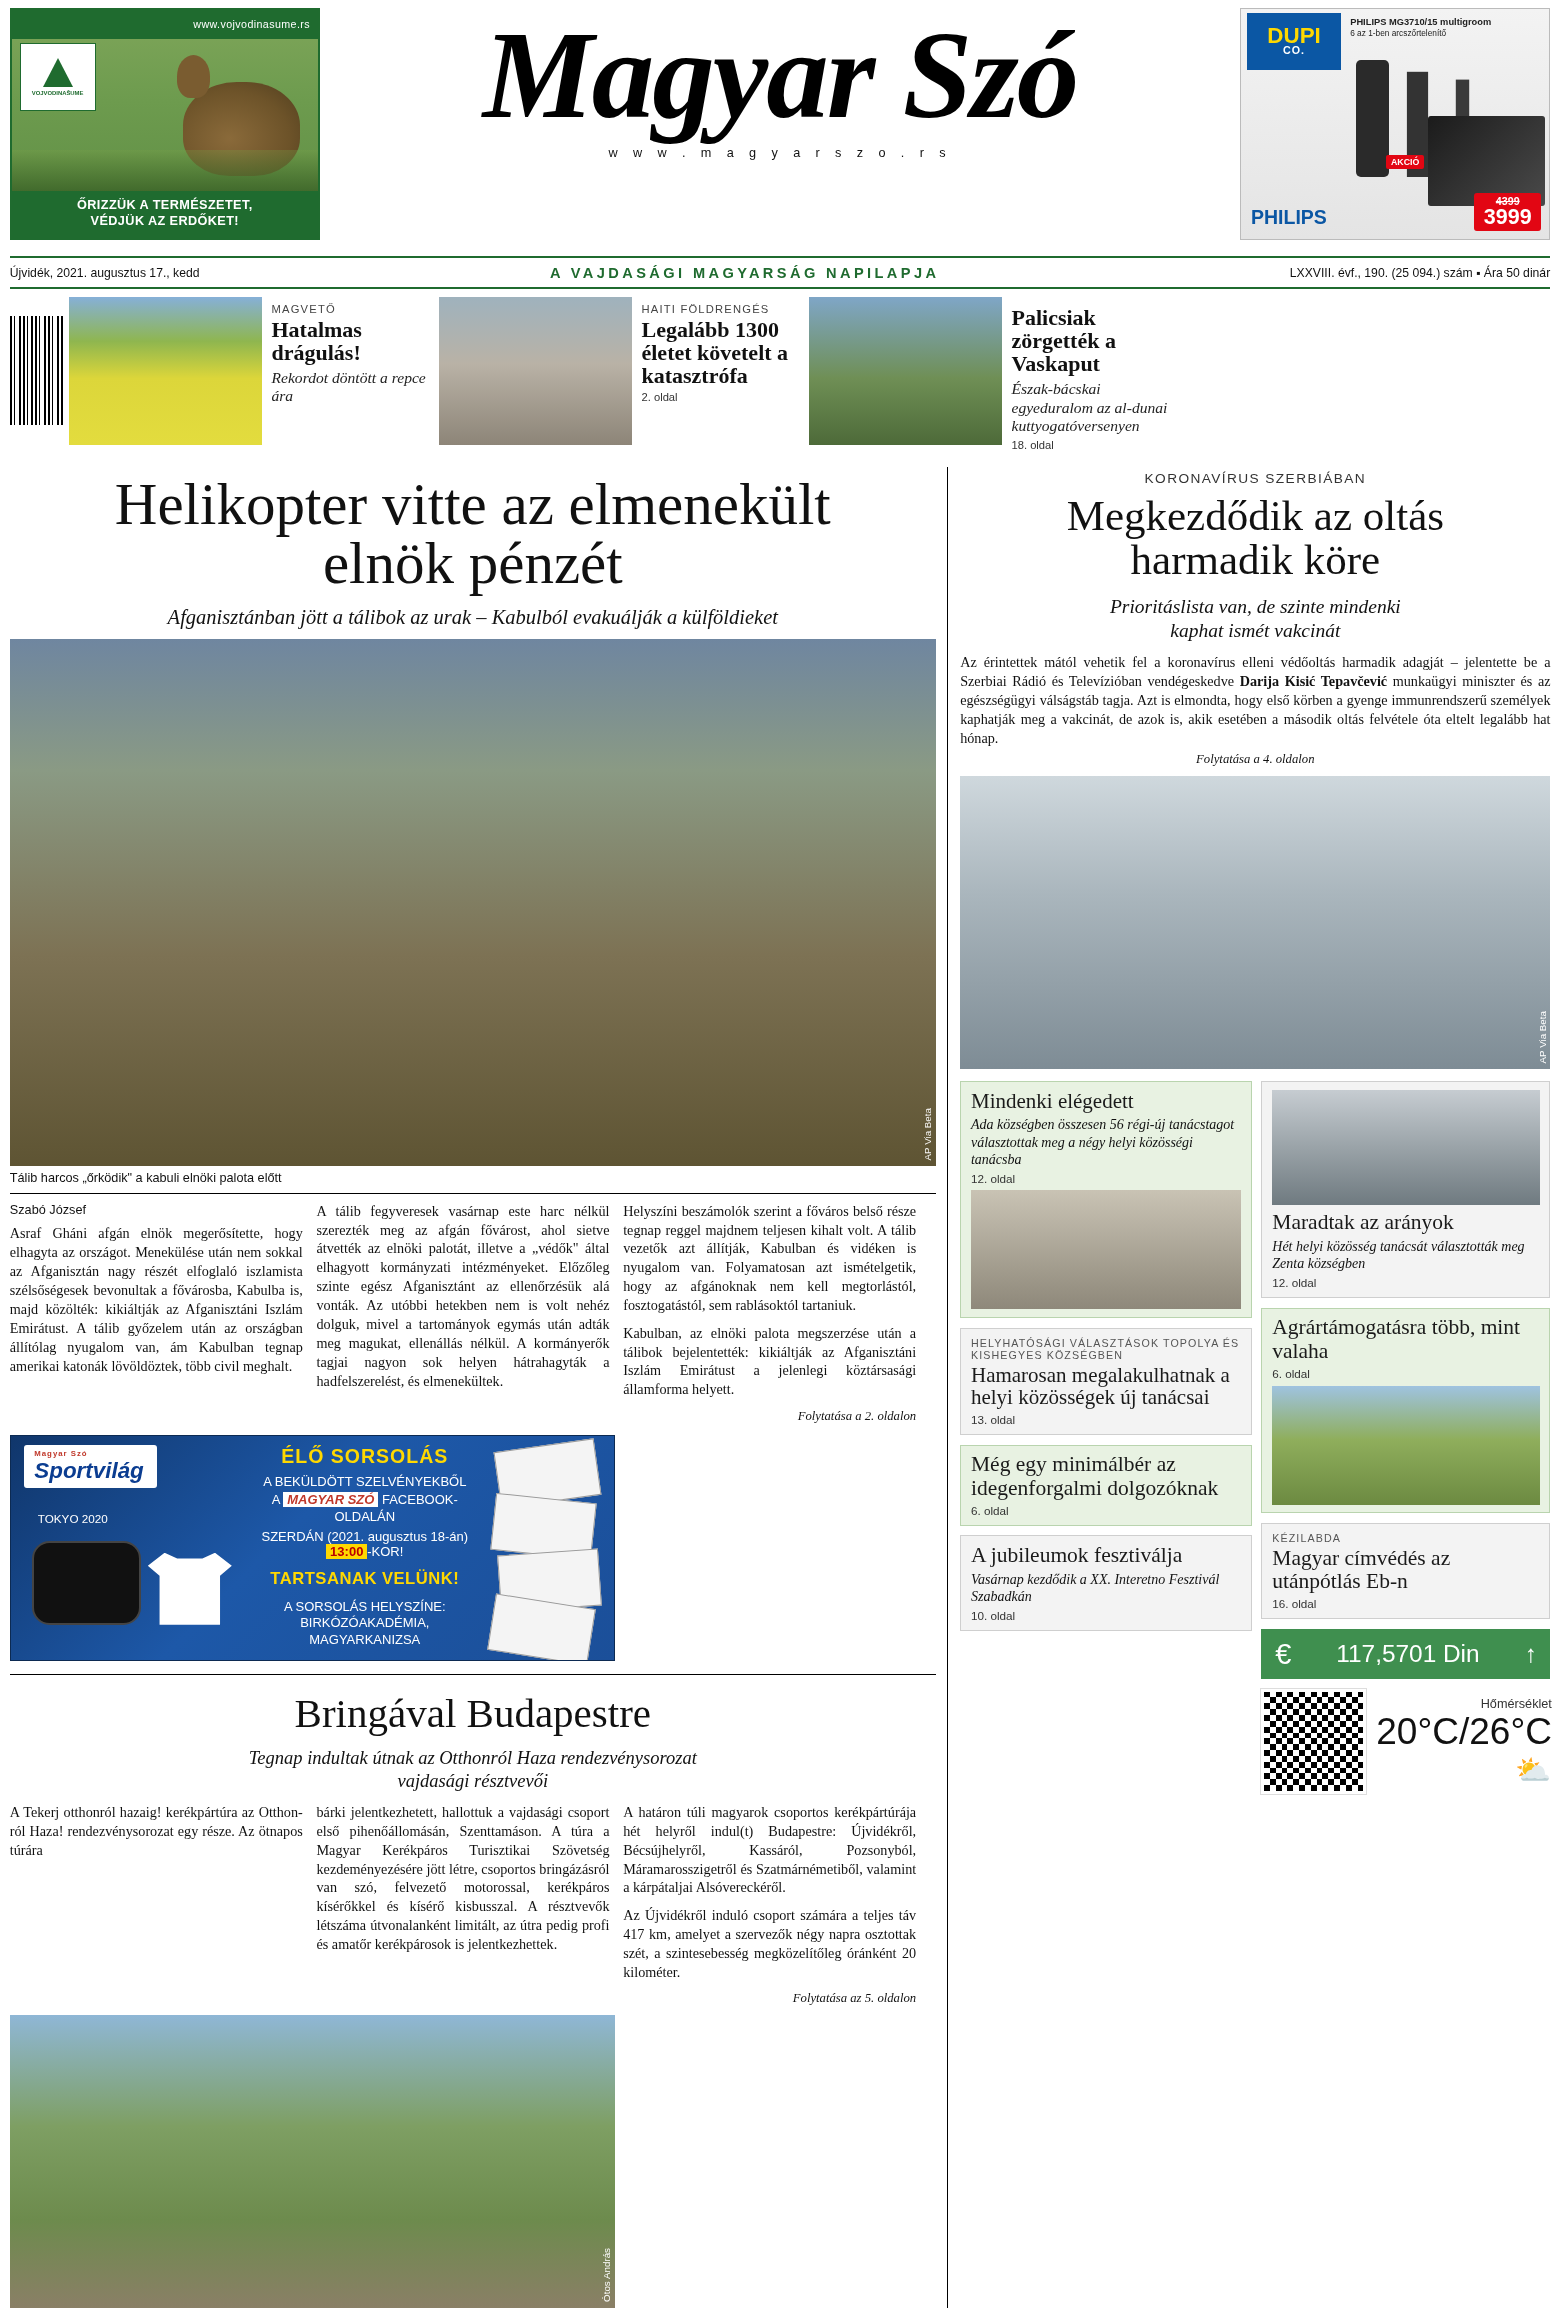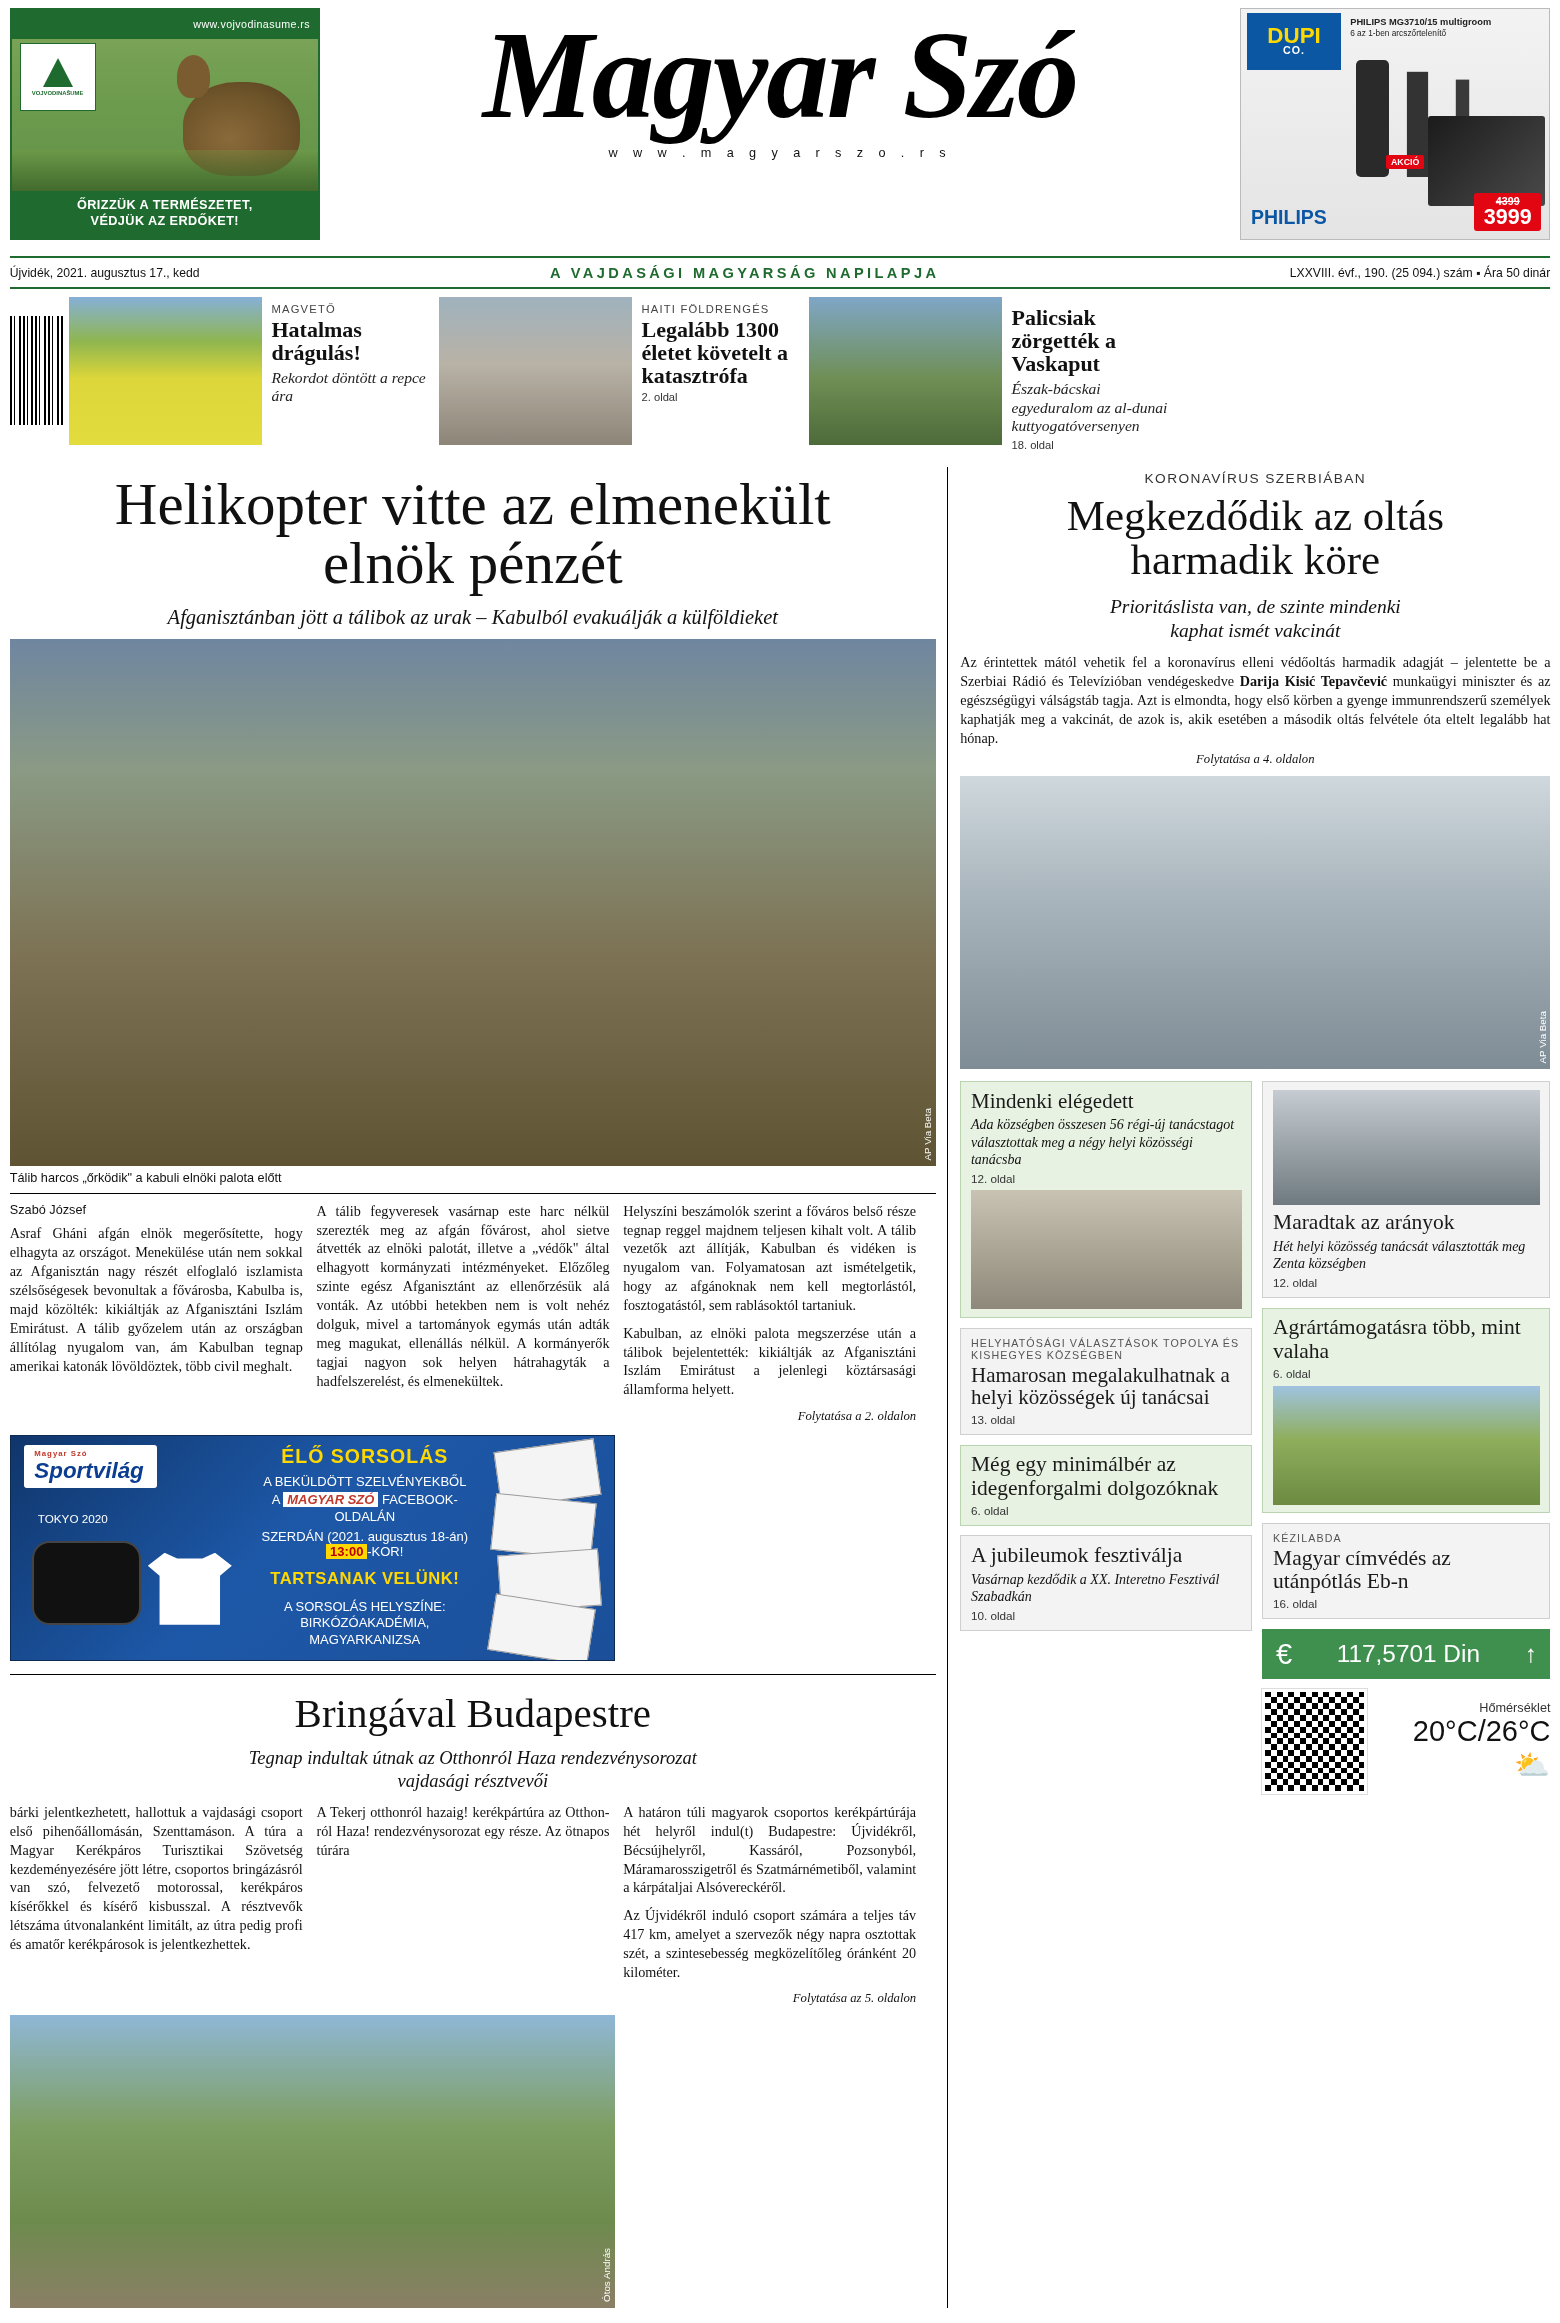--- a/index.html
+++ b/index.html
@@ -230,21 +230,21 @@
   }
   .euro .e { font-size:29px; }
   .weather { margin-top:9.8px; display:flex; align-items:center; gap:9.8px;}
   .qr { width:105px; height:105px; flex:0 0 auto;
     background:
       repeating-linear-gradient(90deg,#000 0 5.9px,#fff 5.9px 11.7px),
       repeating-linear-gradient(0deg,#000 0 5.9px,#fff 5.9px 11.7px);
     background-blend-mode:difference; border:3.9px solid #fff; outline:1px solid #ddd;}
   .wx { flex:1 1 auto; text-align:right;}
   .wx .lbl{ font-family:"Liberation Sans",sans-serif; font-size:12.7px; color:#333;}
-  .wx .temp{ font-size:29px; font-family:"Liberation Sans",sans-serif;}
+  .wx .temp{ font-size:37px; font-family:"Liberation Sans",sans-serif;}
   .wx .ico{ font-size:29px; }
 </style>
 </head>
 <body>
 
 <div class="page">
 
   <div class="masthead">
 
     <div class="mh-left">
@@ -395,24 +395,24 @@
       </div>
 
       <div class="bringa">
         <h2>Bringával Budapestre</h2>
         <div class="sub">
           <span>Tegnap indultak útnak az Otthonról Haza rendezvénysorozat</span><br>
           <span>vajdasági résztvevői</span>
         </div>
         <div class="cols">
           <div class="bc">
+            <p>A Tekerj otthonról haza­ig! kerékpártúra az Otthon­ról Haza! rendezvénysorozat egy része. Az ötnapos túrára</p>
+          </div>
+          <div class="bc">
             <p>bárki jelentkezhetett, hallottuk a vajdasági csoport első pihenőállomásán, Szenttamáson. A túra a Magyar Kerék­páros Turisztikai Szövetség kezdeményezésére jött létre, csoportos bringázásról van szó, felvezető motorossal, kerékpáros kísérőkkel és kísérő kisbusszal. A résztvevők létszáma útvonalanként limitált, az útra pedig profi és amatőr kerékpárosok is jelentkezhettek.</p>
-          </div>
-          <div class="bc">
-            <p>A Tekerj otthonról haza­ig! kerékpártúra az Otthon­ról Haza! rendezvénysorozat egy része. Az ötnapos túrára</p>
           </div>
           <div class="bc">
             <p>A határon túli magyarok csoportos kerékpártúrája hét helyről indul(t) Budapestre: Újvidékről, Bécsújhelyről, Kassáról, Pozsonyból, Máramarosszigetről és Szatmárnémetiből, valamint a kárpátaljai Alsóvereckéről.</p>
             <p>Az Újvidékről induló csoport számára a teljes táv 417 km, amelyet a szervezők négy napra osztottak szét, a szintesebesség megközelítőleg óránként 20 kilométer.</p>
             <div class="cont">Folytatása az 5. oldalon</div>
           </div>
         </div>
         <div class="bringa-img">
           <span class="credit">Ótos András</span>
         </div>

